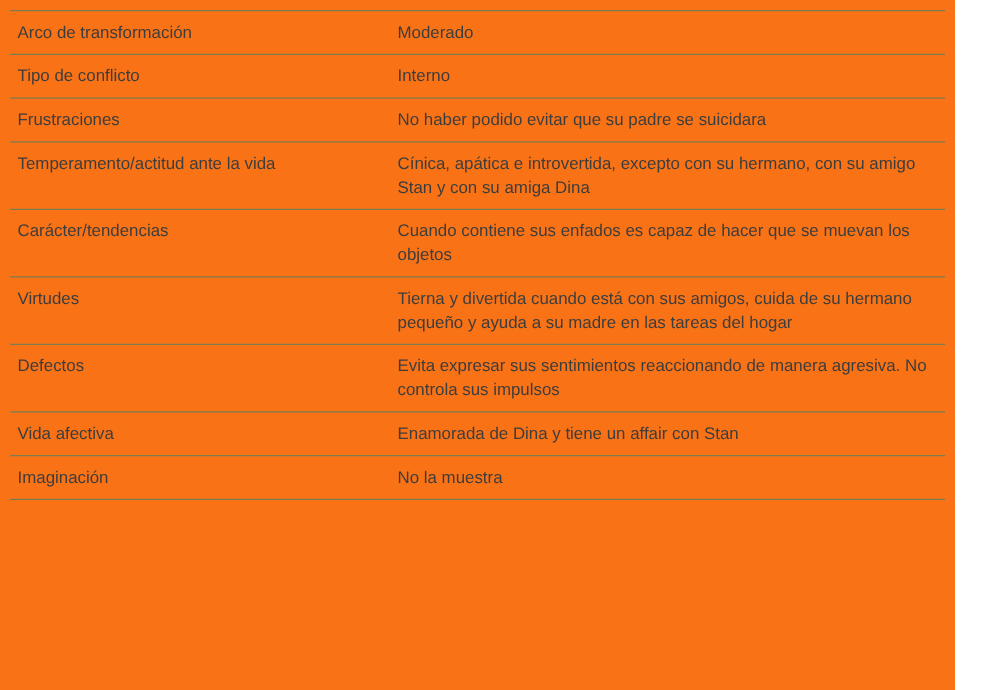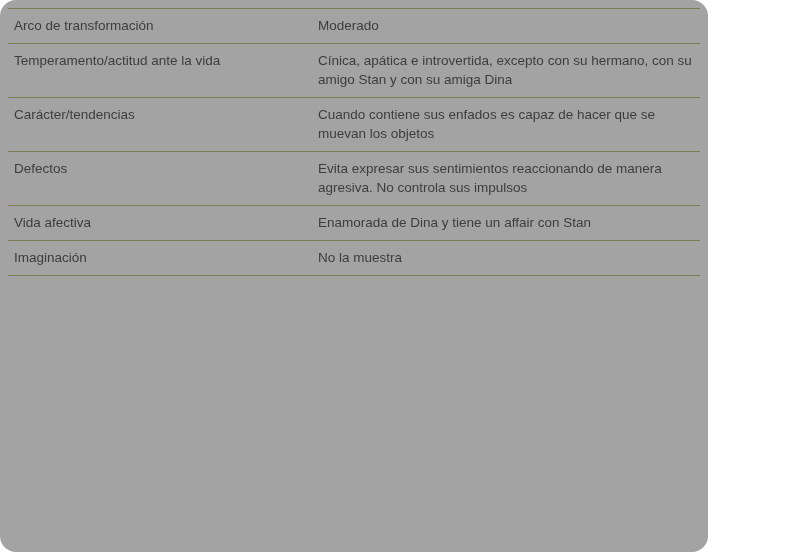--- a/index.html
+++ b/index.html
@@ -3,27 +3,26 @@
 <meta charset="utf-8">
 <style>
   html, body {
     margin: 0;
     padding: 0;
     background: #ffffff;
     font-family: "Liberation Sans", "DejaVu Sans", sans-serif;
     color: #3d3d3d;
   }
   .page {
-    width: 708px;
+    width: 764px;
     height: 552px;
     box-sizing: border-box;
     padding: 8px 8px 0 8px;
-    background: #a3a3a3;
+    background: #f97316;
     overflow: hidden;
-    border-radius: 16px;
   }
   table.profile {
     width: 100%;
     border-collapse: collapse;
     border-bottom: 1px solid #7d7b52;
   }
   table.profile tr {
     border-top: 1px solid #7d7b52;
   }
   table.profile td {
@@ -48,26 +47,38 @@
 <body>
 
 <div class="page">
   <table class="profile">
     <tbody>
       <tr>
         <td class="label-cell">Arco de transformación</td>
         <td class="value-cell">Moderado</td>
       </tr>
       <tr>
+        <td class="label-cell">Tipo de conflicto</td>
+        <td class="value-cell">Interno</td>
+      </tr>
+      <tr>
+        <td class="label-cell">Frustraciones</td>
+        <td class="value-cell">No haber podido evitar que su padre se suicidara</td>
+      </tr>
+      <tr>
         <td class="label-cell">Temperamento/actitud ante la vida</td>
         <td class="value-cell">Cínica, apática e introvertida, excepto con su hermano, con su amigo Stan y con su amiga Dina</td>
       </tr>
       <tr>
         <td class="label-cell">Carácter/tendencias</td>
         <td class="value-cell">Cuando contiene sus enfados es capaz de hacer que se muevan los objetos</td>
+      </tr>
+      <tr>
+        <td class="label-cell">Virtudes</td>
+        <td class="value-cell">Tierna y divertida cuando está con sus amigos, cuida de su hermano pequeño y ayuda a su madre en las tareas del hogar</td>
       </tr>
       <tr>
         <td class="label-cell">Defectos</td>
         <td class="value-cell">Evita expresar sus sentimientos reaccionando de manera agresiva. No controla sus impulsos</td>
       </tr>
       <tr>
         <td class="label-cell">Vida afectiva</td>
         <td class="value-cell"><span>Enamorada de Dina y tiene un </span><span class="italic">affair</span><span> con Stan</span></td>
       </tr>
       <tr>

